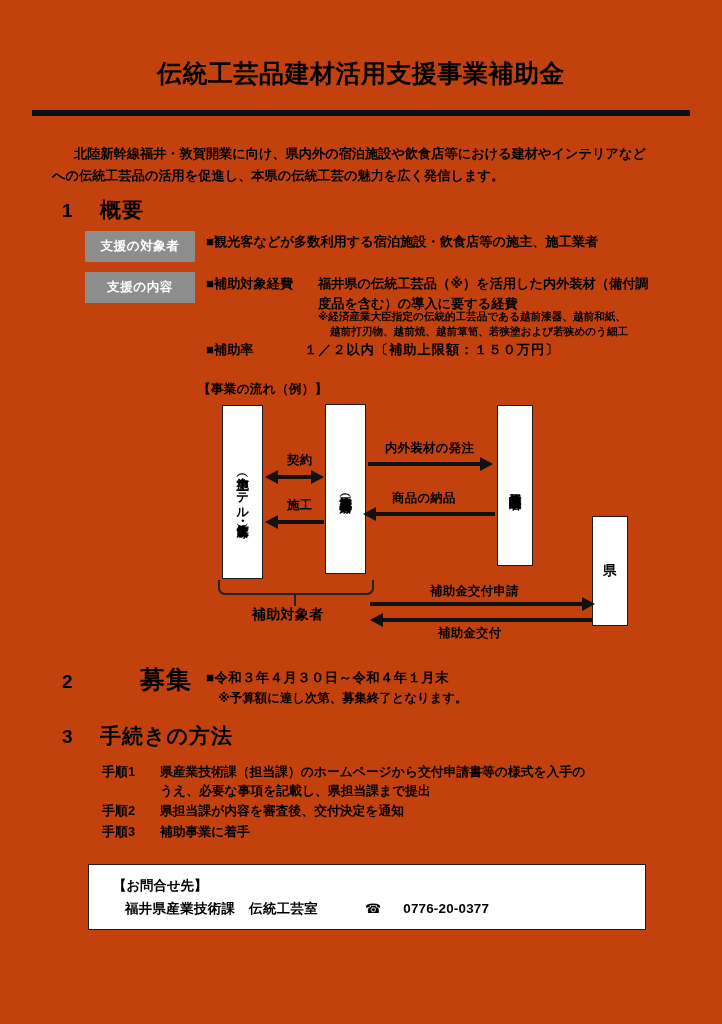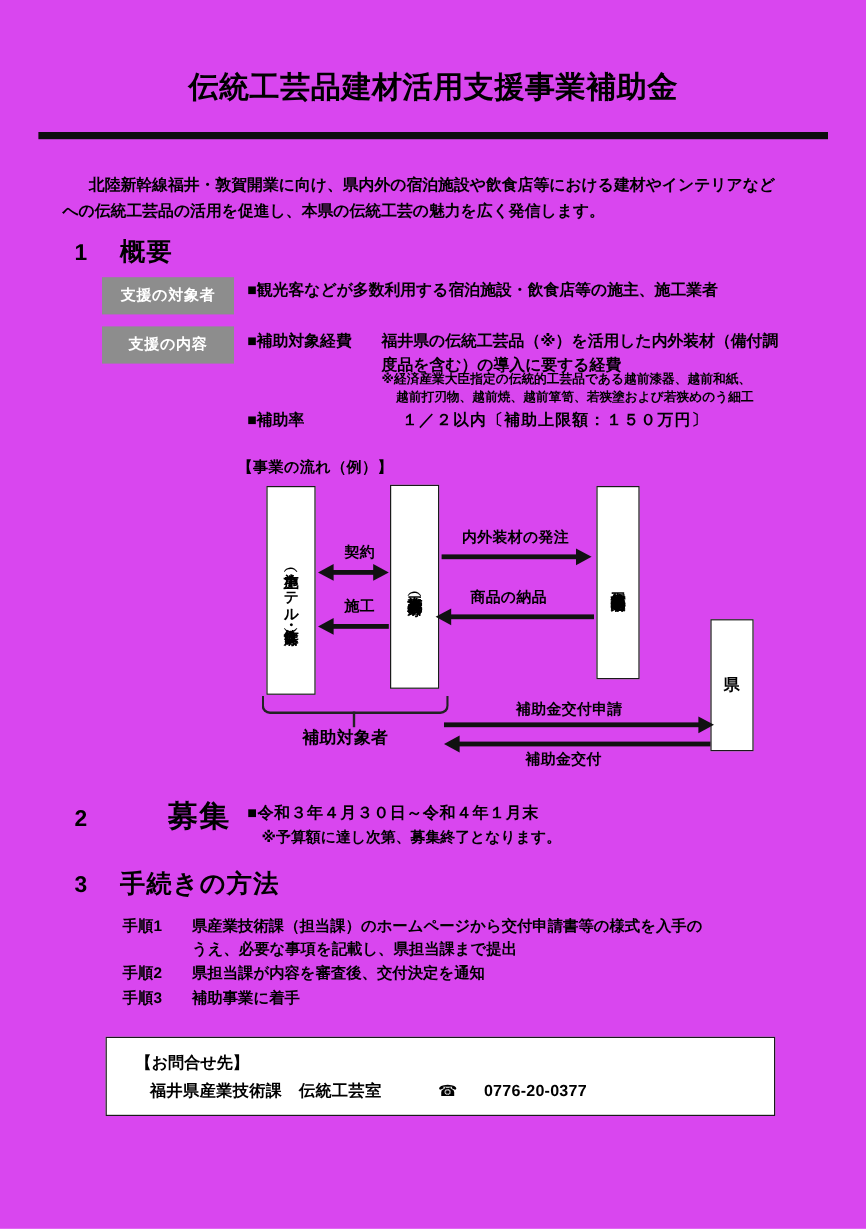--- a/index.html
+++ b/index.html
@@ -11,21 +11,21 @@
     width: 722px;
     height: 1024px;
     position: relative;
     font-family: "Liberation Sans", "DejaVu Sans", sans-serif;
     color: #000000;
     overflow: hidden;
   }
   .page {
     position: absolute;
     inset: 0;
-    background: #d946ef;
+    background: #c2410c;
   }
 
   
   .doc-title {
     position: absolute;
     left: 0; right: 0;
     top: 58px;
     text-align: center;
     font-size: 25px;
     font-weight: bold;
@@ -109,21 +109,21 @@
     position: absolute;
     left: 318px;
     top: 309px;
     width: 382px;
     font-size: 10.6px;
     font-weight: bold;
     line-height: 1.42;
   }
   #s1-note .nl2 { display: block; text-indent: 12px; }
   #s1-rate-label { left: 206px; top: 340px; }
-  #s1-rate-value { left: 335px; top: 340px; letter-spacing: 1px; }
+  #s1-rate-value { left: 304px; top: 340px; letter-spacing: 1px; }
 
   
   .flow {
     position: absolute;
     left: 0; top: 0;
     width: 608px; height: 1024px;
     pointer-events: none;
   }
   .flow-title {
     position: absolute;

